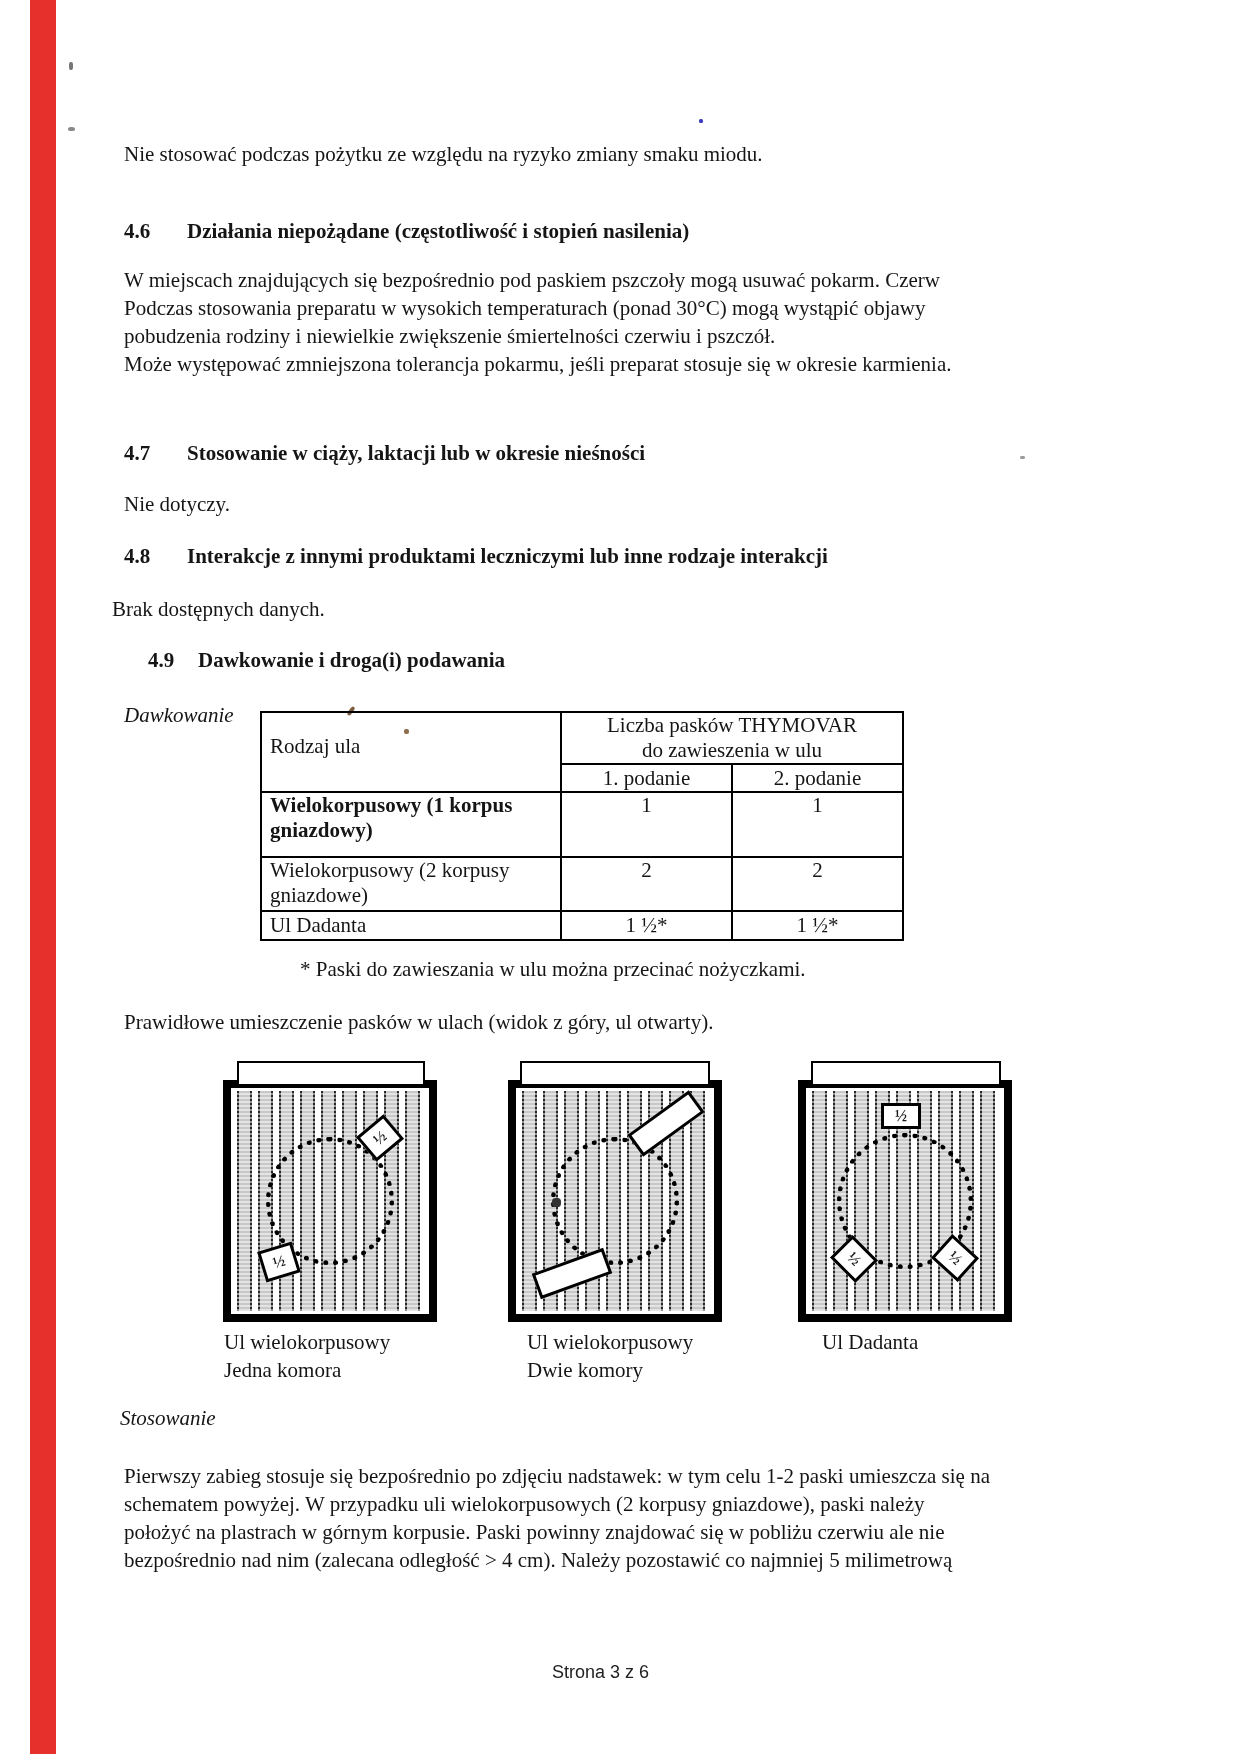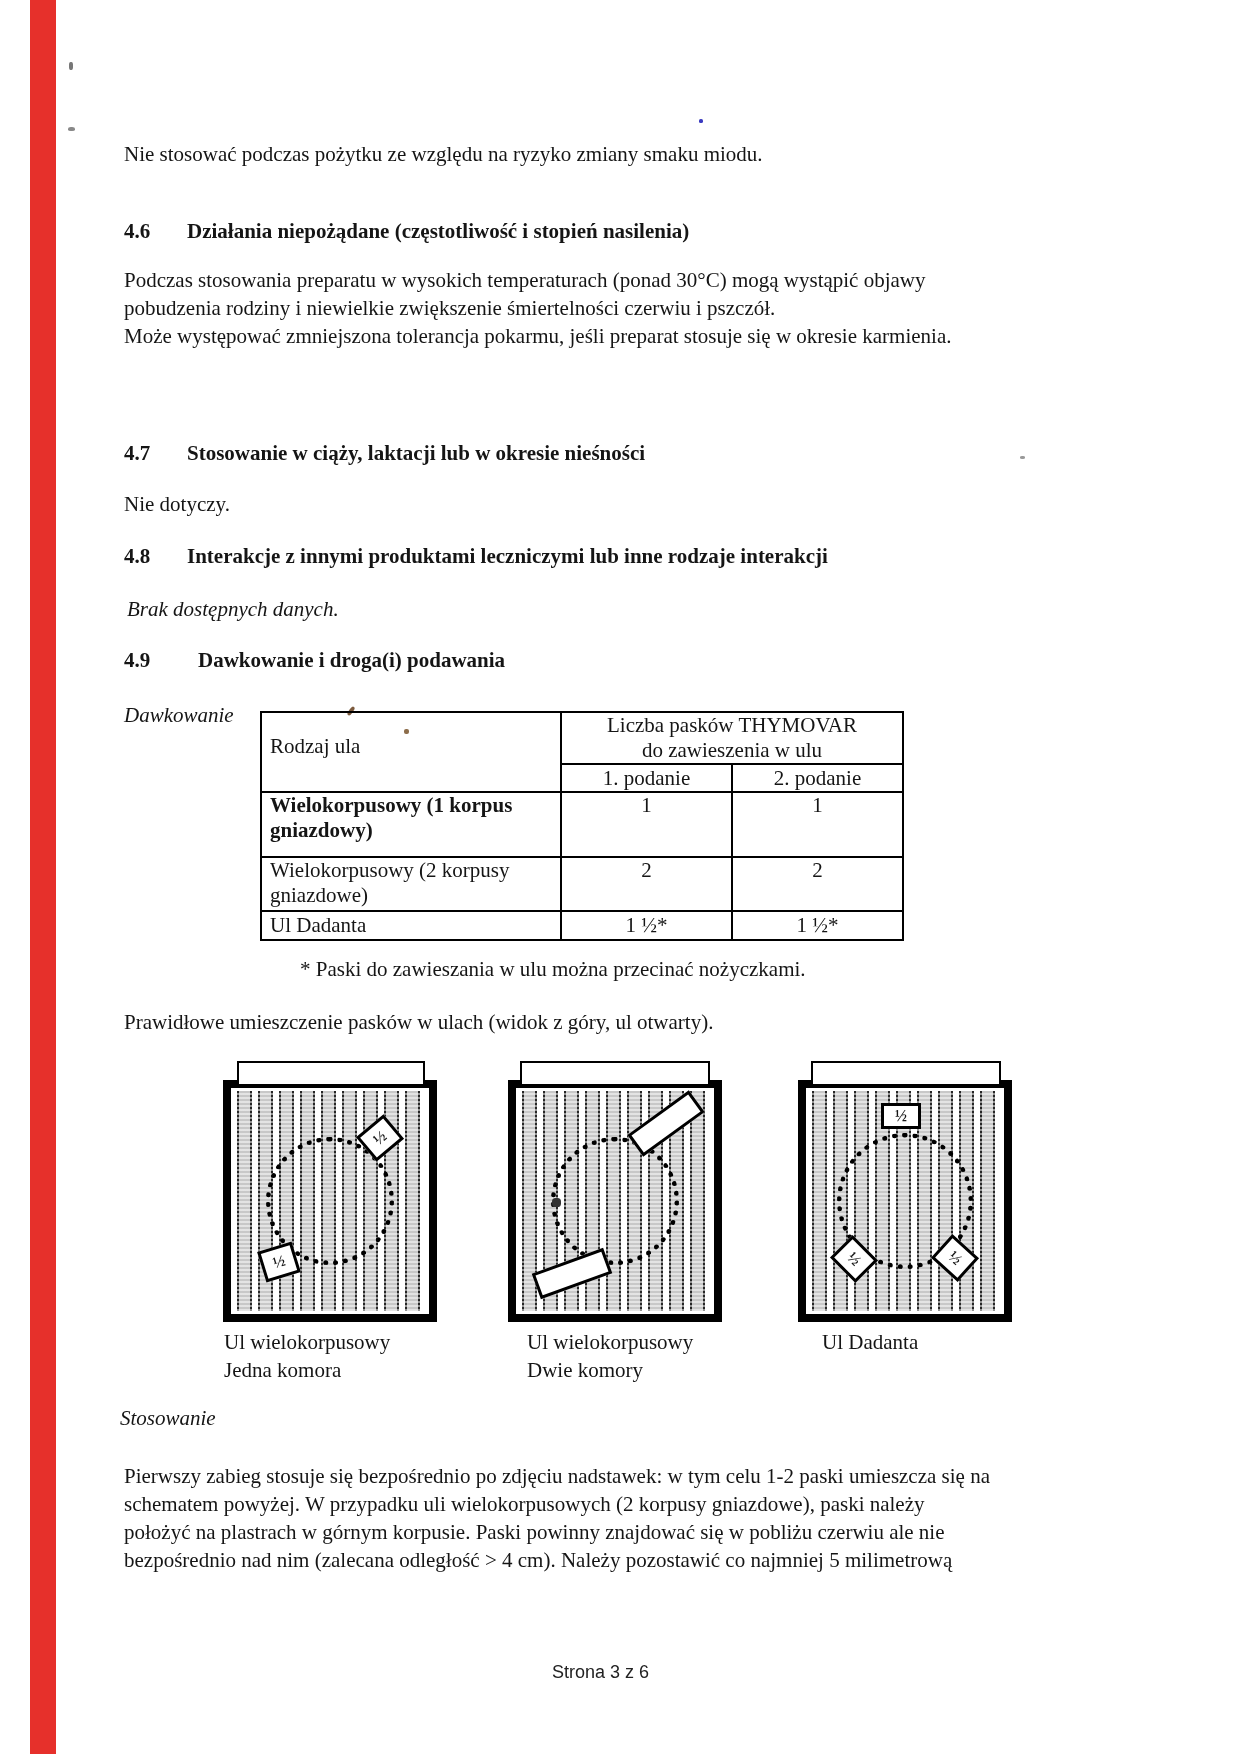--- a/index.html
+++ b/index.html
@@ -48,37 +48,38 @@
 <div class="speck" style="left:349px;top:706px;width:4px;height:10px;background:#7d5b3e;transform:rotate(35deg);"></div>
 <div class="speck" style="left:404px;top:729px;width:5px;height:5px;background:#8d6d4b;"></div>
 <div class="speck" style="left:1020px;top:456px;width:5px;height:3px;background:#999;"></div>
 
 <div class="abs body-text" style="left:124px;top:140px;">Nie stosować podczas pożytku ze względu na ryzyko zmiany smaku miodu.</div>
 
 <div class="abs heading" style="left:124px;top:219px;">
   <span class="num">4.6</span><span>Działania niepożądane (częstotliwość i stopień nasilenia)</span>
 </div>
 <div class="abs body-text" style="left:124px;top:266px;">
+  <div class="line">W miejscach znajdujących się bezpośrednio pod paskiem pszczoły mogą usuwać pokarm. Czerw</div>
   <div class="line">Podczas stosowania preparatu w wysokich temperaturach (ponad 30°C) mogą wystąpić objawy</div>
   <div class="line">pobudzenia rodziny i niewielkie zwiększenie śmiertelności czerwiu i pszczół.</div>
   <div class="line">Może występować zmniejszona tolerancja pokarmu, jeśli preparat stosuje się w okresie karmienia.</div>
 </div>
 
 <div class="abs heading" style="left:124px;top:441px;">
   <span class="num">4.7</span><span>Stosowanie w ciąży, laktacji lub w okresie nieśności</span>
 </div>
 <div class="abs body-text" style="left:124px;top:490px;">Nie dotyczy.</div>
 
 <div class="abs heading" style="left:124px;top:544px;">
   <span class="num">4.8</span><span>Interakcje z innymi produktami leczniczymi lub inne rodzaje interakcji</span>
 </div>
-<div class="abs body-text" style="left:127px;top:595px;font-style:italic;">Brak dostępnych danych.</div>
+<div class="abs body-text" style="left:112px;top:595px;">Brak dostępnych danych.</div>
 
 <div class="abs heading" style="left:124px;top:648px;">
-  <span class="num" style="width:74px;">4.9</span><span>Dawkowanie i droga(i) podawania</span>
+  <span class="num" style="width:74px;text-align:center;">4.9</span><span>Dawkowanie i droga(i) podawania</span>
 </div>
 <div class="abs body-text italic" style="left:124px;top:701px;">Dawkowanie</div>
 
 <table class="dose abs" style="left:260px;top:711px;width:642px;padding-left:26px;">
   <colgroup>
       <col style="width:300px;">
       <col style="width:171px;">
       <col style="width:171px;">
     </colgroup>
   <tbody>

